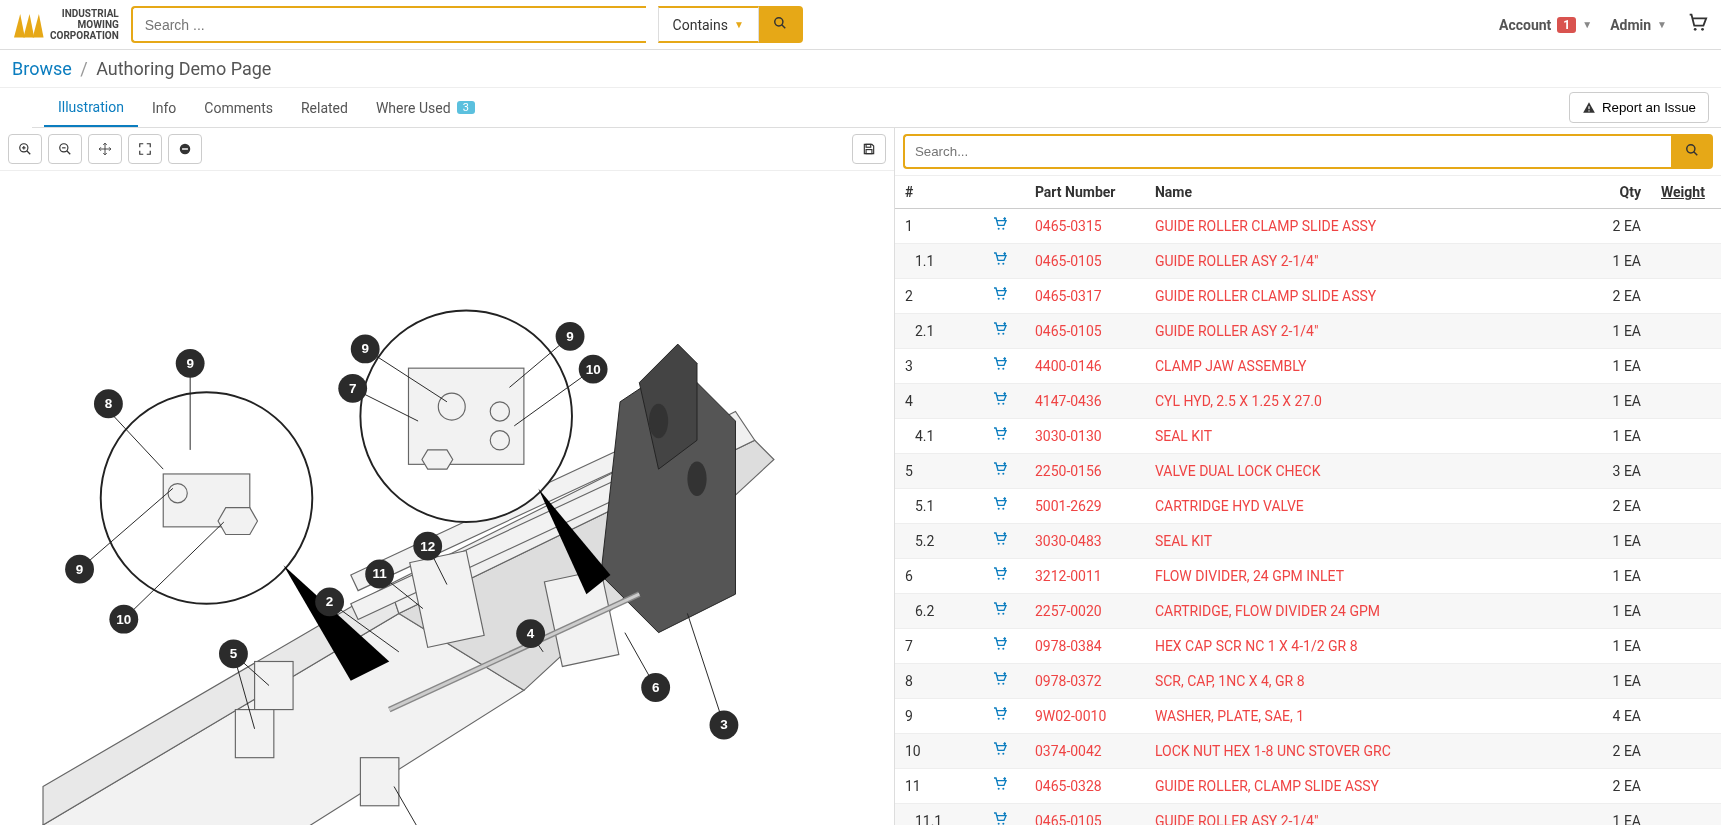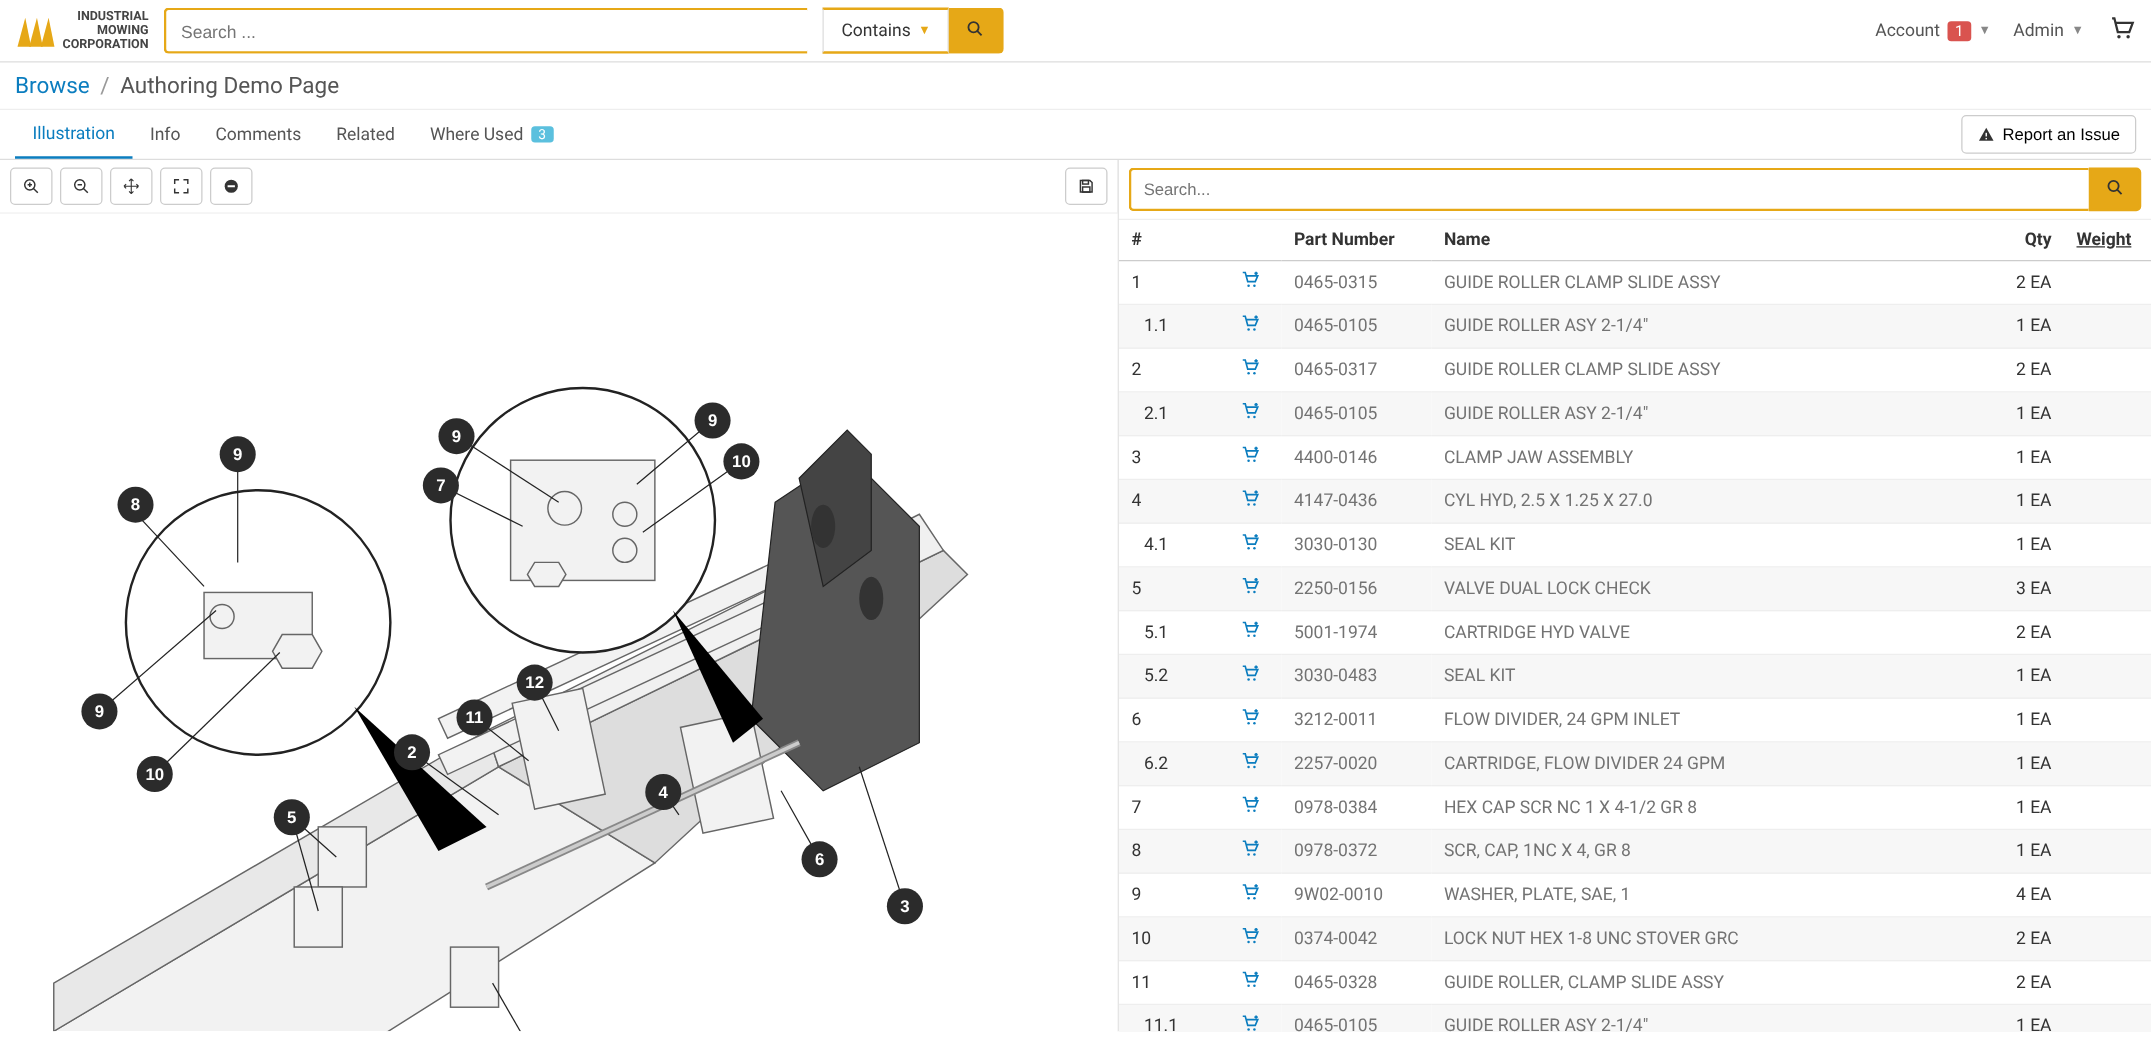--- a/index.html
+++ b/index.html
@@ -6,29 +6,29 @@
 body { font-family: -apple-system, BlinkMacSystemFont, "Segoe UI", Roboto, sans-serif; font-size: 14px; color: #333; background: #fff; }
 .header { display: flex; align-items: center; padding: 6px 12px; border-bottom: 1px solid #ddd; gap: 12px; }
 .logo { display: flex; align-items: center; gap: 6px; }
 .logo-mark { width: 32px; height: 28px; }
 .logo-text { font-size: 10px; font-weight: 700; line-height: 1.1; color: #444; text-align: right; }
 .searchbar { flex: 1; display: flex; max-width: 700px; }
 .searchbar input { flex: 1; padding: 8px 12px; border: 2px solid #e6a817; border-right: none; border-radius: 4px 0 0 4px; outline: none; font-size: 14px; }
 .searchbar .filter { padding: 8px 14px; border: 2px solid #e6a817; border-left: 1px solid #ddd; border-right: 1px solid #ddd; background: #fff; display: flex; align-items: center; gap: 6px; cursor: pointer; margin-left: 12px; }
 .searchbar .go { padding: 8px 14px; border: 2px solid #e6a817; border-left: none; background: #e6a817; border-radius: 0 4px 4px 0; cursor: pointer; }
 .spacer { flex: 1; }
-.account { display: flex; align-items: center; gap: 18px; }
+.account { display: flex; align-items: center; gap: 18px; font-weight: bold; }
 .account-item { display: flex; align-items: center; gap: 6px; cursor: pointer; color: #555; }
 .badge { background: #d9534f; color: #fff; padding: 1px 6px; border-radius: 3px; font-size: 12px; }
 .cart-icon { font-size: 22px; color: #333; }
 .breadcrumb { padding: 8px 12px; font-size: 18px; border-bottom: 1px solid #eee; }
 .breadcrumb a { color: #0b7dbf; text-decoration: none; }
 .breadcrumb .sep { color: #999; margin: 0 4px; }
 .breadcrumb .current { color: #555; }
-.tabbar { display: flex; align-items: center; padding: 0 12px; border-bottom: 1px solid #ddd; }
+.tabbar { display: flex; align-items: center; padding: 0 12px; border-bottom: 1px solid #ddd; margin-left: 32px; }
 .tab { padding: 10px 14px; cursor: pointer; color: #555; font-size: 14px; display: flex; align-items: center; gap: 6px; }
 .tab.active { color: #0b7dbf; border-bottom: 2px solid #0b7dbf; }
 .tab-badge { background: #5bc0de; color: #fff; padding: 0 6px; border-radius: 3px; font-size: 11px; }
 .report-btn { margin-left: auto; background: #fff; border: 1px solid #ccc; border-radius: 4px; padding: 7px 12px; display: flex; align-items: center; gap: 6px; cursor: pointer; margin-bottom: 4px; margin-top: 4px; }
 .split { display: flex; height: calc(100vh - 135px); }
 .left { flex: 0 0 52%; border-right: 1px solid #ddd; display: flex; flex-direction: column; position: relative; }
 .toolbar-left { display: flex; gap: 6px; padding: 6px 8px; border-bottom: 1px solid #eee; }
 .tool-btn { width: 34px; height: 30px; border: 1px solid #ccc; border-radius: 4px; background: #fff; display: flex; align-items: center; justify-content: center; cursor: pointer; color: #444; }
 .tool-right { position: absolute; right: 8px; top: 6px; }
 .illustration { flex: 1; position: relative; overflow: hidden; background: #fff; }
@@ -40,21 +40,21 @@
 .table-wrap { flex: 1; overflow-y: auto; }
 table { width: 100%; border-collapse: collapse; }
 thead th { text-align: left; padding: 8px 10px; border-bottom: 1px solid #ccc; font-weight: 700; color: #333; background: #fff; position: sticky; top: 0; }
 tbody td { padding: 7px 10px; border-bottom: 1px solid #eee; font-size: 14px; }
 tbody tr:nth-child(even) { background: #f7f7f7; }
 .col-num { width: 80px; }
 .col-cart { width: 50px; text-align: center; }
 .col-pn { width: 120px; }
 .col-qty { width: 80px; text-align: right; }
 .col-wt { width: 70px; text-decoration: underline; }
-.link { color: #737373; cursor: pointer; }
+.link { color: #ef4444; cursor: pointer; }
 .cart-add { color: #0b7dbf; cursor: pointer; font-size: 16px; }
 .indent { padding-left: 20px; }
 .chev { font-size: 10px; color: #e6a817; }
 .chev-grey { font-size: 10px; color: #888; }
 .callout-circle { fill: #2b2b2b; }
 .callout-text { fill: #fff; font-size: 14px; font-weight: 700; text-anchor: middle; dominant-baseline: central; font-family: sans-serif; }
 .part-shape { stroke: #666; stroke-width: 1.2; fill: #f2f2f2; }
 .detail-circle { stroke: #222; stroke-width: 2; fill: #fff; }
 .leader { stroke: #222; stroke-width: 1; fill: none; }
 .ktec { font-family: serif; font-weight: 700; font-size: 22px; fill: #222; }
@@ -447,21 +447,21 @@
               <td class="col-wt"></td>
             </tr>
             <tr>
               <td class="col-num indent">5.1</td>
               <td class="col-cart"><span class="cart-add"><svg width="18" height="16" viewBox="0 0 24 24">
                     <path d="M3 3h3l3 11h9l3-7H7" stroke="#0b7dbf" stroke-width="2" fill="none"></path>
                     <circle cx="10" cy="19" r="1.5" fill="#0b7dbf"></circle>
                     <circle cx="17" cy="19" r="1.5" fill="#0b7dbf"></circle>
                     <path d="M19 6v-4M17 4h4" stroke="#0b7dbf" stroke-width="2"></path>
                   </svg></span></td>
-              <td class="col-pn"><span class="link">5001-1974</span></td>
+              <td class="col-pn"><span class="link">5001-2629</span></td>
               <td><span class="link">CARTRIDGE HYD VALVE</span></td>
               <td class="col-qty">2 EA</td>
               <td class="col-wt"></td>
             </tr>
             <tr>
               <td class="col-num indent">5.2</td>
               <td class="col-cart"><span class="cart-add"><svg width="18" height="16" viewBox="0 0 24 24">
                     <path d="M3 3h3l3 11h9l3-7H7" stroke="#0b7dbf" stroke-width="2" fill="none"></path>
                     <circle cx="10" cy="19" r="1.5" fill="#0b7dbf"></circle>
                     <circle cx="17" cy="19" r="1.5" fill="#0b7dbf"></circle>

